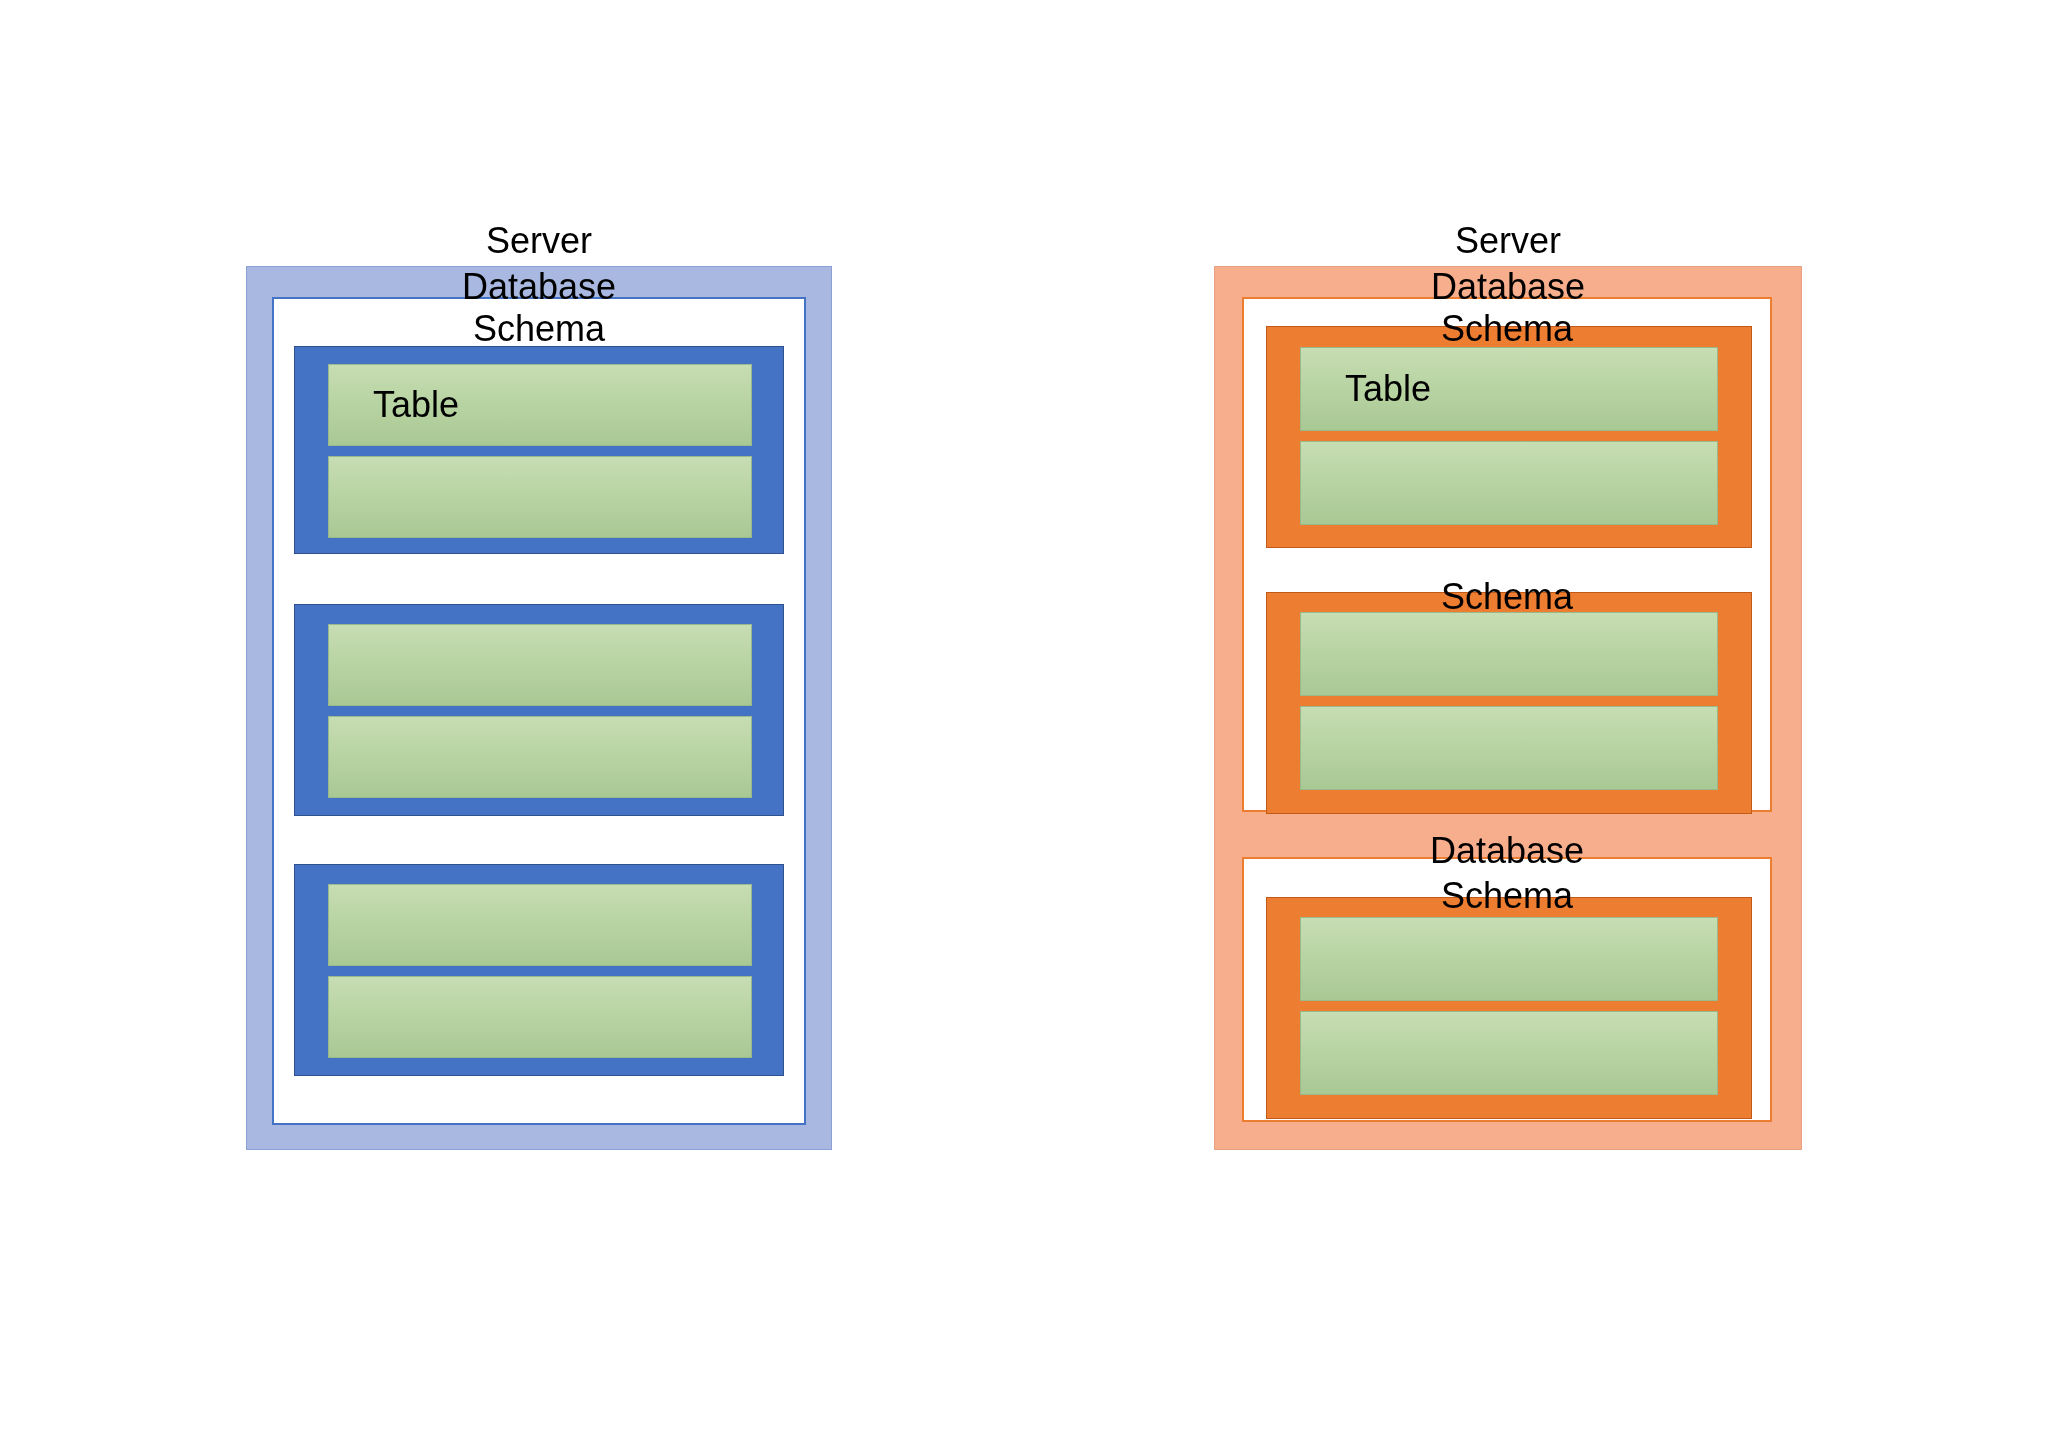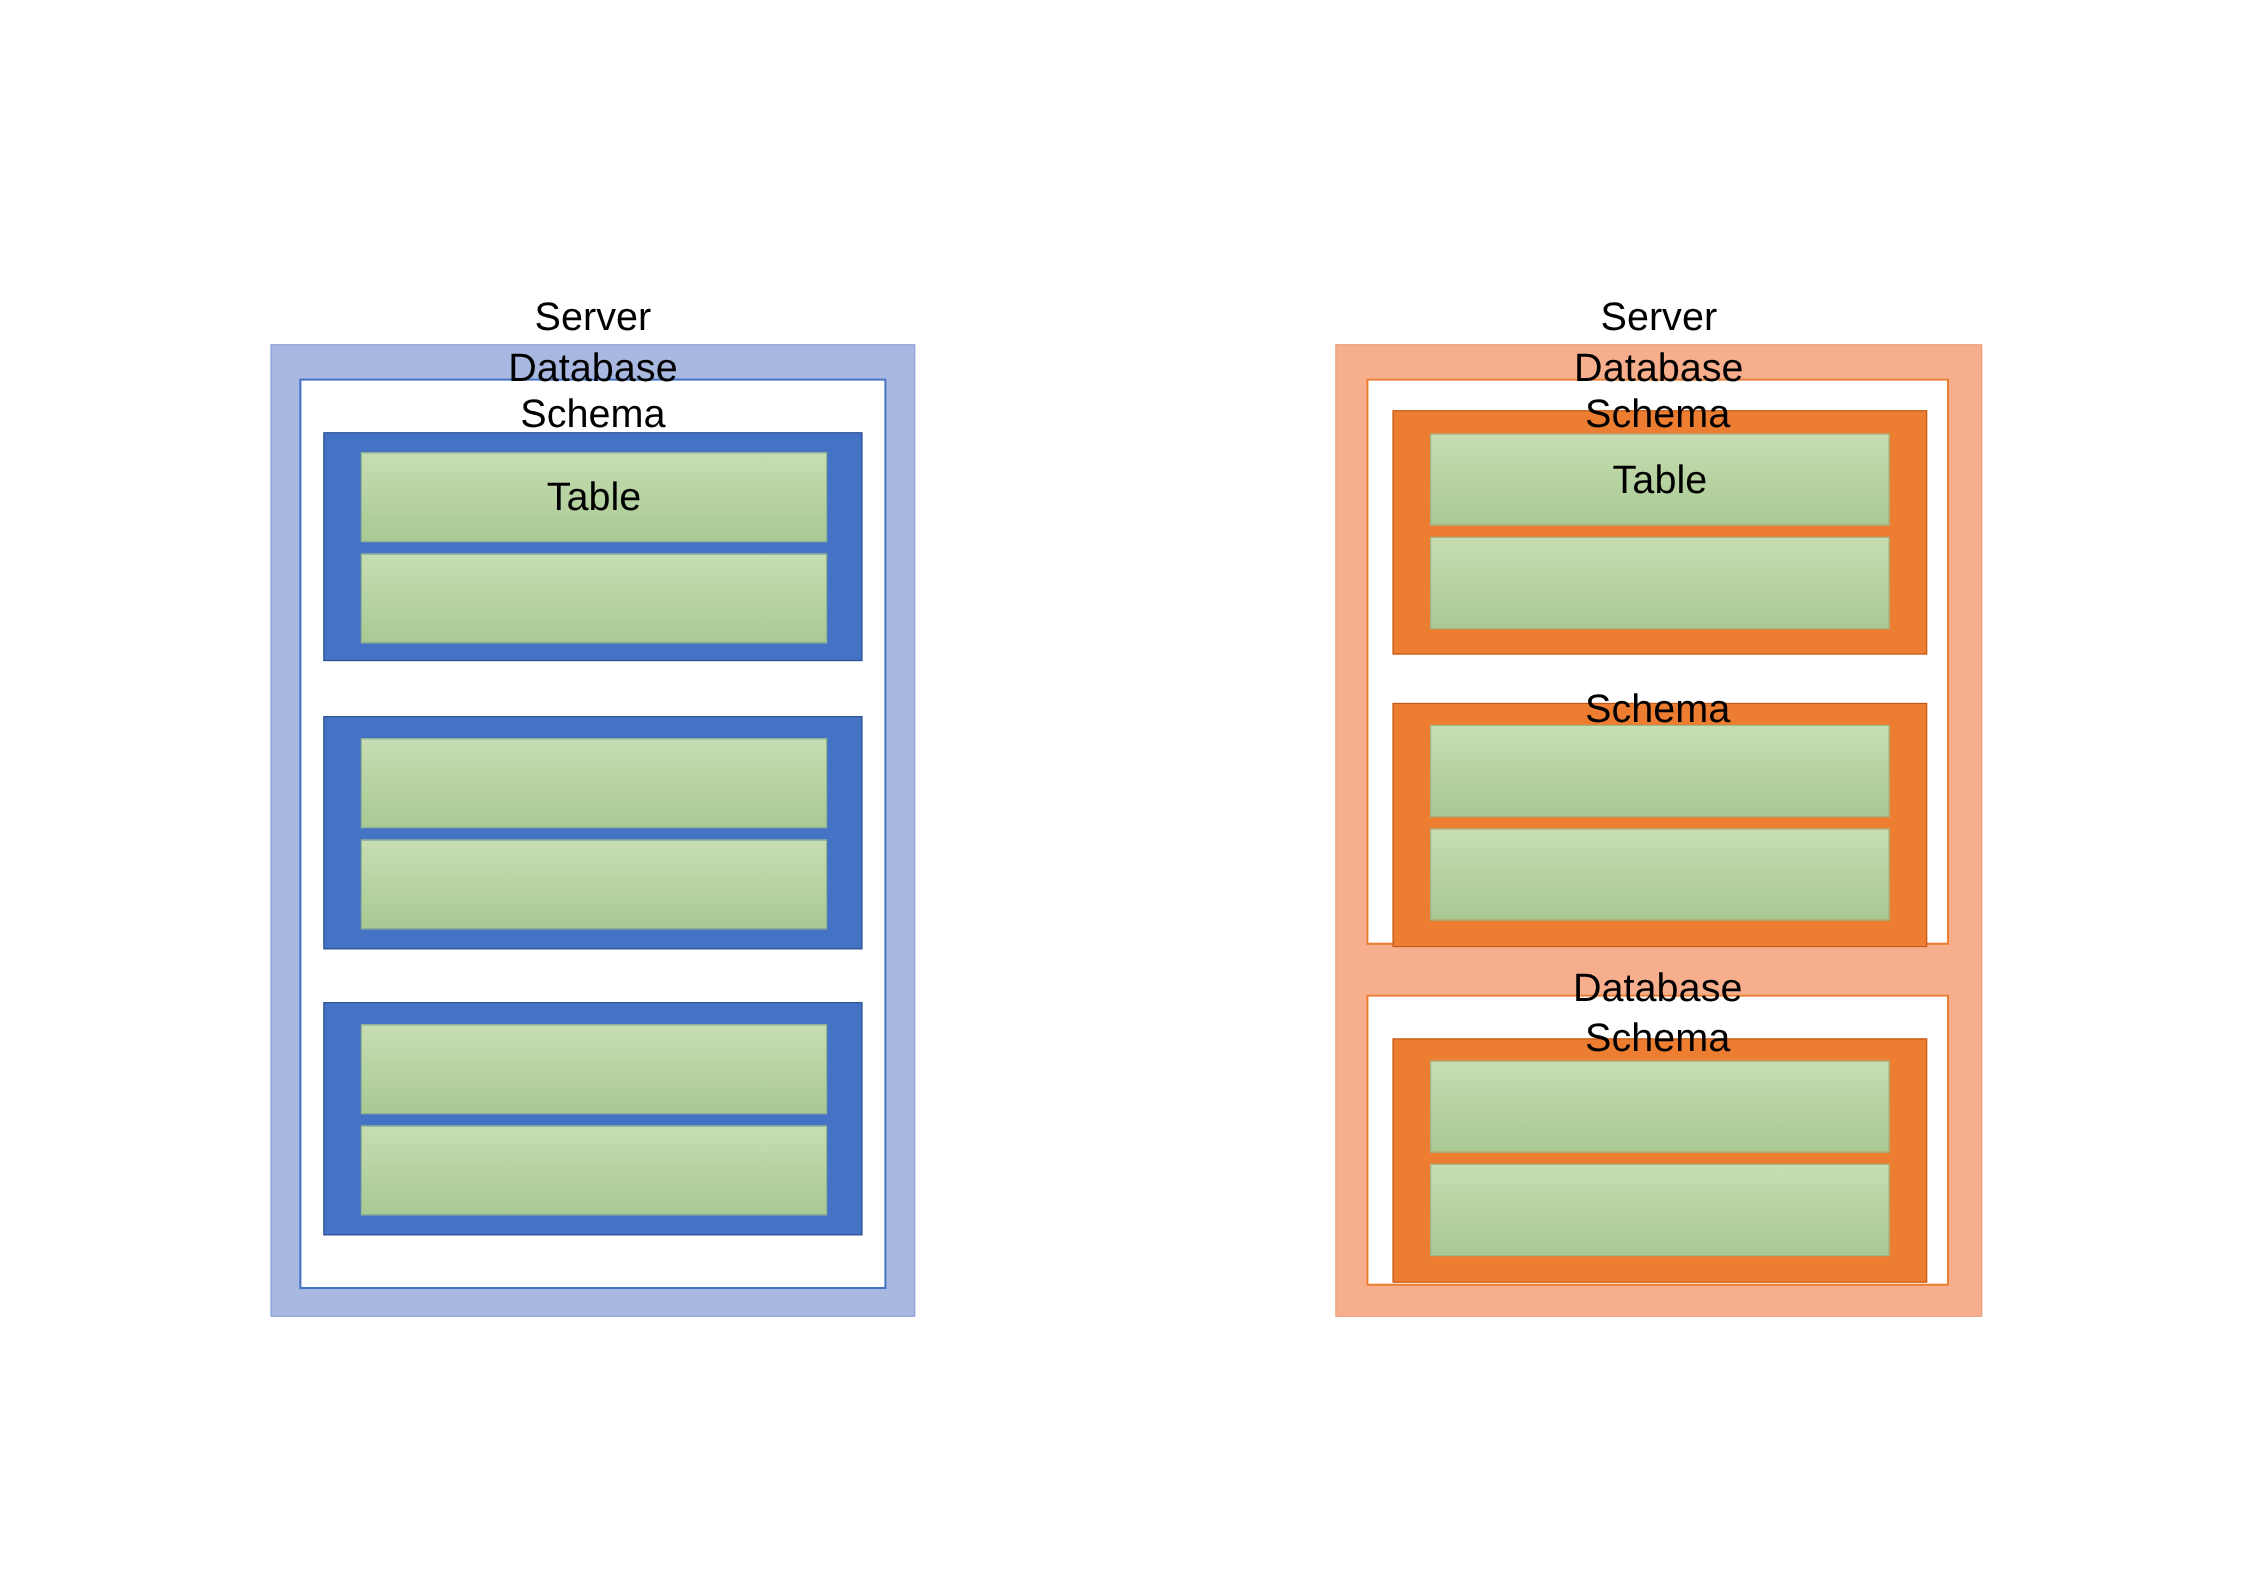--- a/index.html
+++ b/index.html
@@ -11,21 +11,20 @@
     width: 2048px;
     height: 1447px;
     font-family: "Liberation Sans", sans-serif;
     position: relative;
     overflow: hidden;
   }
 
   .canvas {
     position: absolute;
     inset: 0;
-    margin-top: 47px;
   }
 
   
   .label {
     position: absolute;
     text-align: center;
     color: #000000;
     font-size: 36px;
     line-height: 1.05;
     font-family: "Liberation Sans", sans-serif;
@@ -78,26 +77,27 @@
   .table-box {
     position: absolute;
     box-sizing: border-box;
     background: linear-gradient(180deg, #C7DDB3 0%, #B6D2A0 55%, #A8C894 100%);
     border: 1px solid #9AB98A;
     z-index: 30;
   }
   .table-label {
     position: absolute;
     width: 100%;
-    text-align: center;
+    text-align: left;
     top: 50%;
     transform: translateY(-50%);
     font-size: 36px;
     color: #000000;
     white-space: nowrap;
+    padding-left: 44px;
   }
 </style>
 </head>
 <body>
 
 <div class="canvas">
 
   <div class="label" style="left:246px; top:222px; width:586px;">Server</div>
 
   <div class="server-box blue" style="left:246px; top:266px; width:586px; height:884px;"></div>

